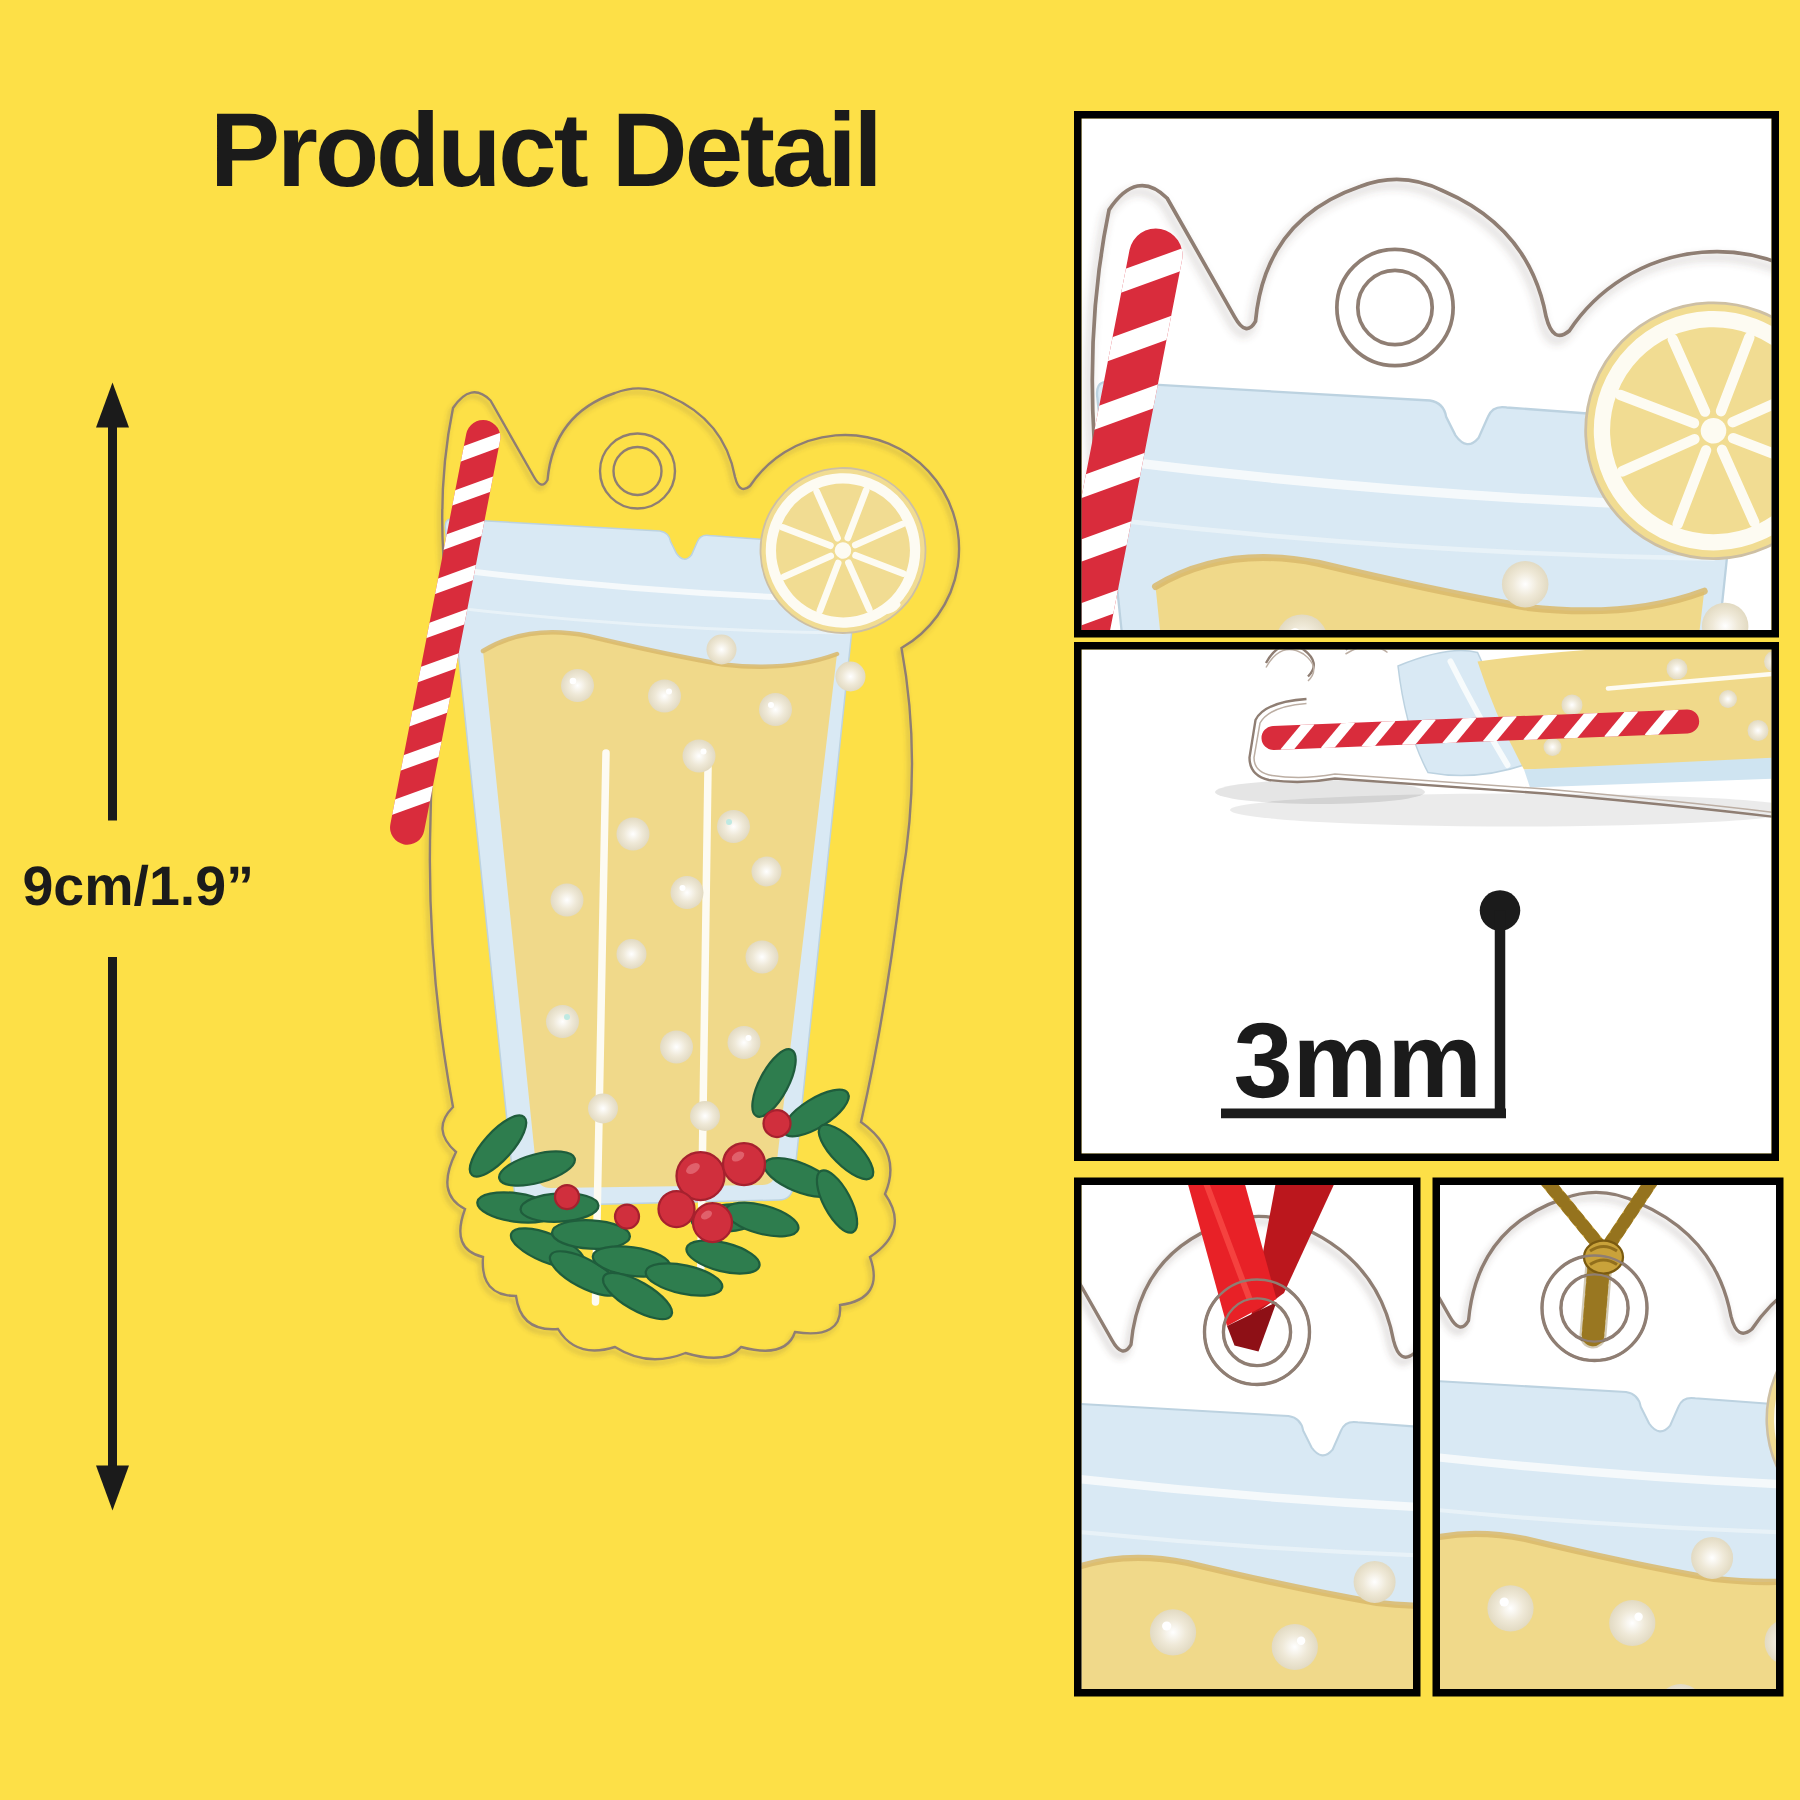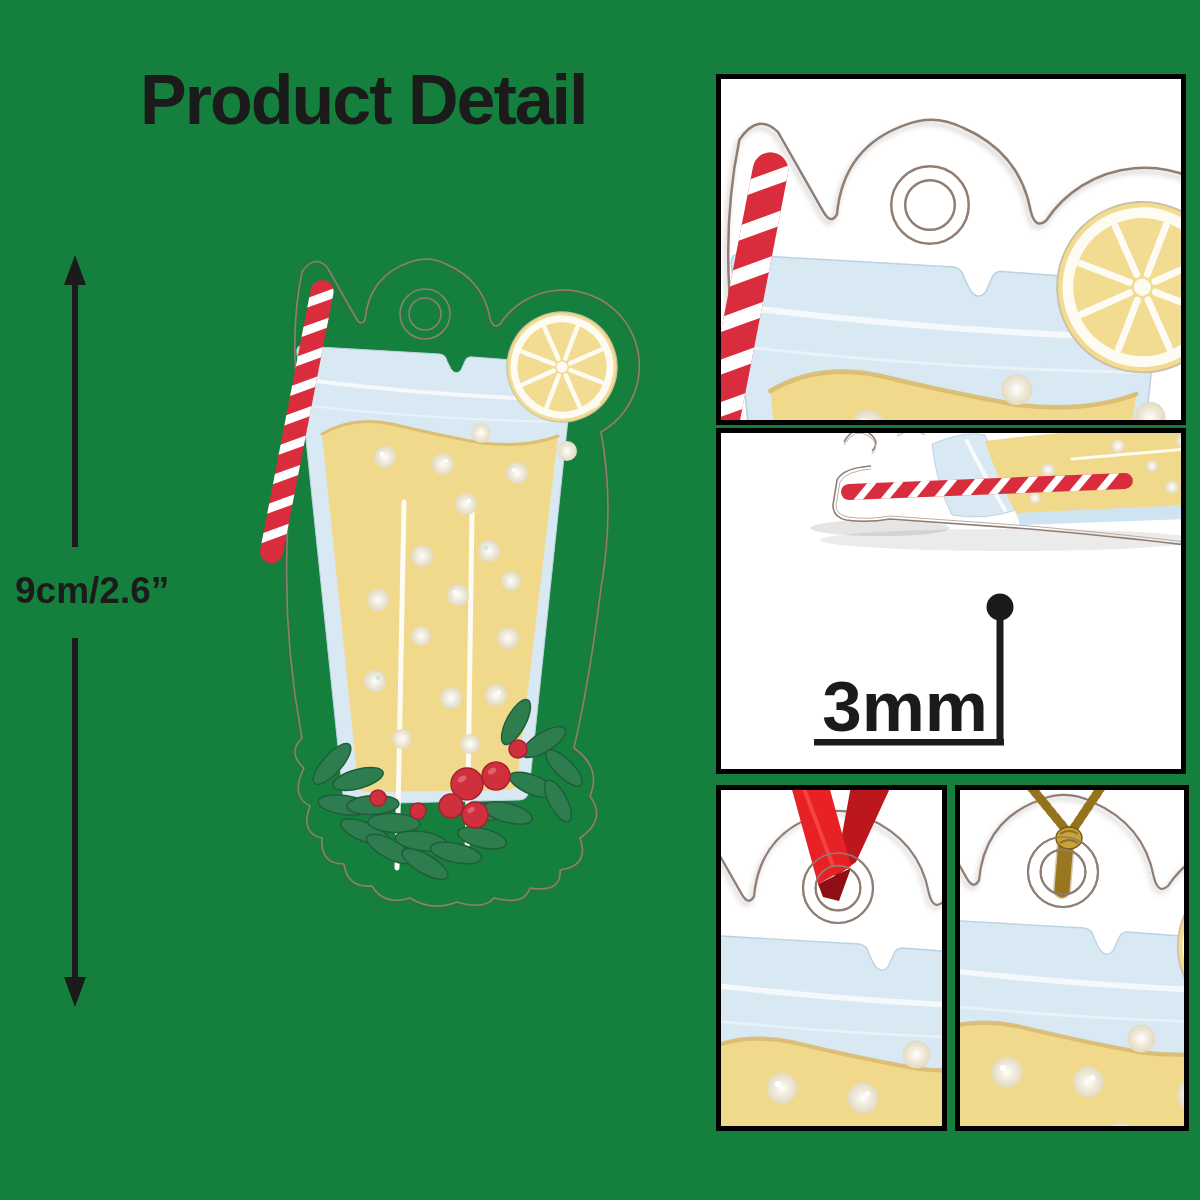--- a/index.html
+++ b/index.html
@@ -1,16 +1,16 @@
 <!DOCTYPE html>
 <html style="--ink: #1b1b1b; --border: #000000; --outline: #8f7e73; --outline-light: #bcaea3; --blue: #d9e9f4; --blue-edge: #bcd2e0; --blue-strip: #cfe4f1; --highlight: #f7fbfc; --yellow: #f0d98a; --yellow-edge: #d9b96a; --lemon: #f1dc92; --white-detail: #fdfbf2; --red: #d92c3c; --berry: #d02f3d; --berry-dark: #a6212e; --berry-light: #e0606b; --green: #2e7d4e; --green-dark: #1f5d3c; --ribbon: #e82127; --ribbon-dark: #bb171d; --ribbon-fold: #8e1016; --gold: #c9a23a; --gold-dark: #7a5a10; --glitter: #e9e2cf;"><head>
 <meta charset="utf-8">
 <style>
   html,body{margin:0;padding:0;background:#fff;}
-  .canvas{position:relative;width:1200px;height:1200px;background:#15803d;overflow:hidden;
+  .canvas{position:relative;width:1200px;height:1200px;background:#fde047;overflow:hidden;
           font-family:"Liberation Sans",sans-serif;}
   .title{position:absolute;left:140px;top:60px;font-size:70px;font-weight:700;
          color:var(--ink,#1b1b1b);letter-spacing:-2px;white-space:nowrap;}
   .size-label{position:absolute;left:15px;top:570px;font-size:37px;font-weight:700;
          color:var(--ink,#1b1b1b);white-space:nowrap;}
   svg.scene{position:absolute;left:0;top:0;}
   .ink{fill:var(--ink,#1b1b1b);}
   .cutline{stroke:var(--outline,#8f7e73);stroke-width:1.6;fill:none;}
   .cutline-light{stroke:var(--outline-light,#bcaea3);stroke-width:1;fill:none;}
   .c-blue{fill:var(--blue,#d9e9f4);stroke:var(--blue-edge,#bcd2e0);stroke-width:1;}
@@ -27,21 +27,21 @@
   .c-berry-hl{fill:var(--berry-light,#e0606b);}
   .panel-border{fill:none;stroke:var(--border,#000);stroke-width:5;}
   .thick-label{font-family:"Liberation Sans",sans-serif;font-size:71px;font-weight:700;}
 </style>
 </head>
 <body>
 
 <div class="canvas">
 
   <div class="title">Product Detail</div>
-  <div class="size-label">9cm/2.6”</div>
+  <div class="size-label">9cm/1.9”</div>
 
   <svg class="scene" width="1200" height="1200" viewBox="0 0 1200 1200">
     <defs>
       <filter id="soft" x="-20%" y="-20%" width="140%" height="140%">
         <feDropShadow dx="-1.5" dy="2.5" stdDeviation="1.8" flood-color="#5a4a40" flood-opacity="0.35"></feDropShadow>
       </filter>
       <radialGradient id="gl">
         <stop offset="0%" stop-color="#ffffff"></stop>
         <stop offset="55%" stop-color="#efe9d8"></stop>
         <stop offset="100%" stop-color="#e2dac2"></stop>

